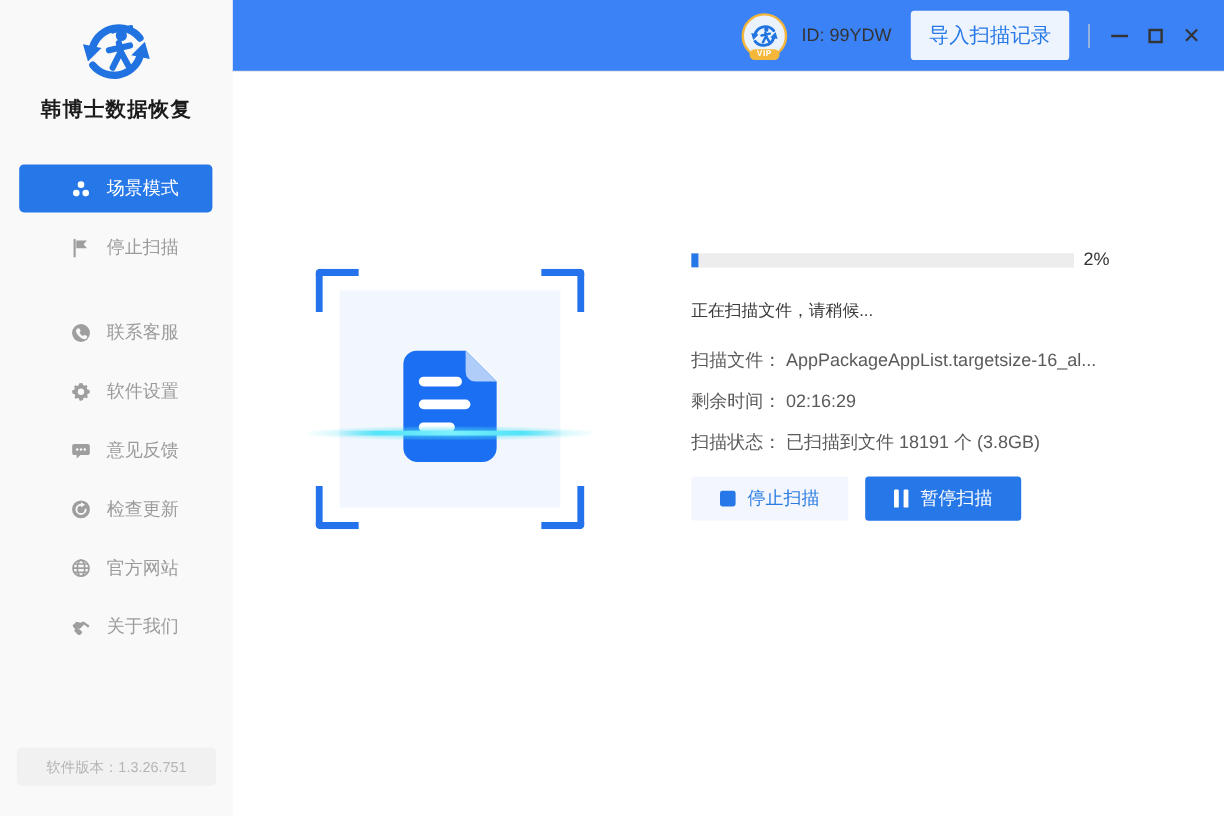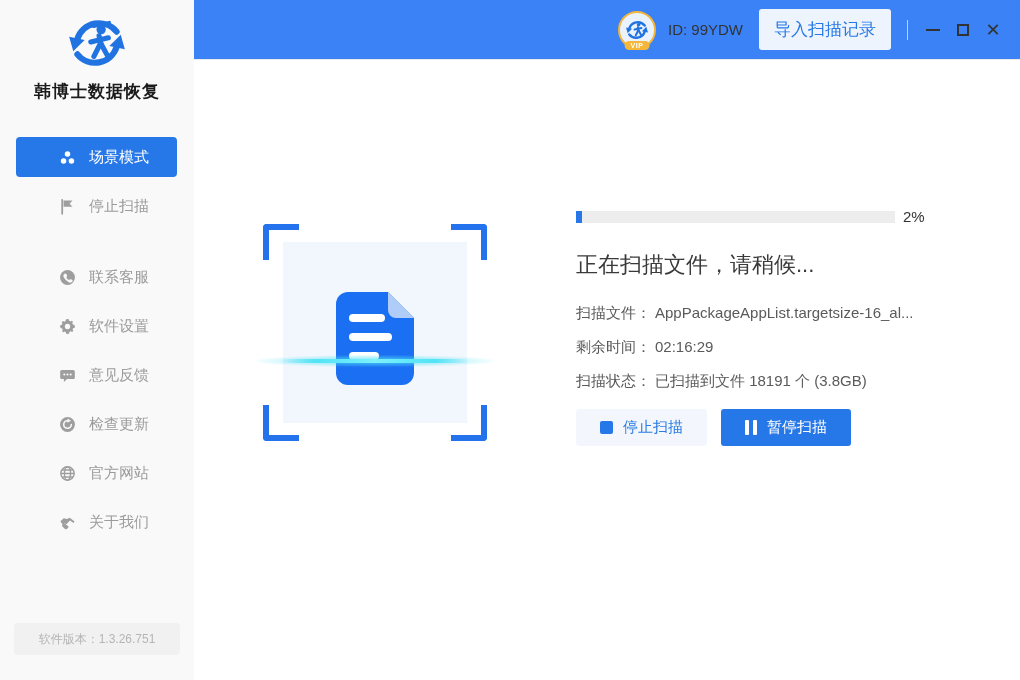--- a/index.html
+++ b/index.html
@@ -90,21 +90,21 @@
   }
 
   
   .scan-panel { position:absolute; left:576px; top:208px; width:360px; }
   .progress-row { display:flex; align-items:center; }
   .progress-track {
     width:319px; height:12px; background:#ededed; overflow:hidden; position:relative;
   }
   .progress-fill { height:100%; background:#2677E8; min-width:6px; }
   .progress-label { font-size:15px; color:#333; margin-left:8px; }
-  .status-title { margin-top:25px; font-size:22px; color:#3a3a3a; }
+  .status-title { margin-top:25px; font-size:14px; color:#3a3a3a; }
   .details { margin-top:23px; font-size:15px; color:#5a5a5a; }
   .detail-row { margin-bottom:14px; line-height:20px; white-space:nowrap; }
   .detail-row .dl { margin-right:4px; }
   .btn-row { margin-top:18px; display:flex; }
   .btn {
     height:37px; border:none; border-radius:3px; cursor:pointer;
     display:flex; align-items:center; justify-content:center;
     font-size:15px; font-family:inherit; padding:0 24px;
   }
   .btn-stop { background:#f3f7fd; color:#2b7ce2; margin-right:14px;font-family:Liberation Mono, monospace; }

